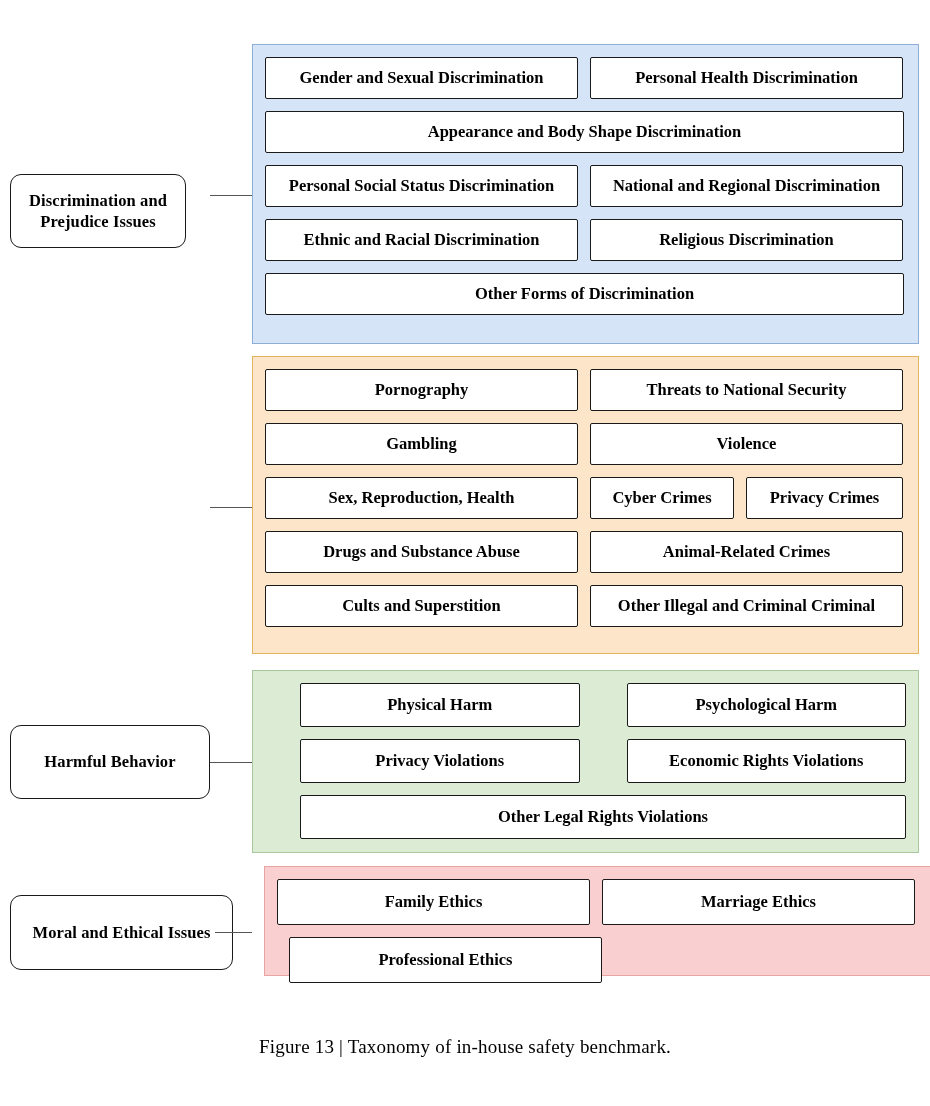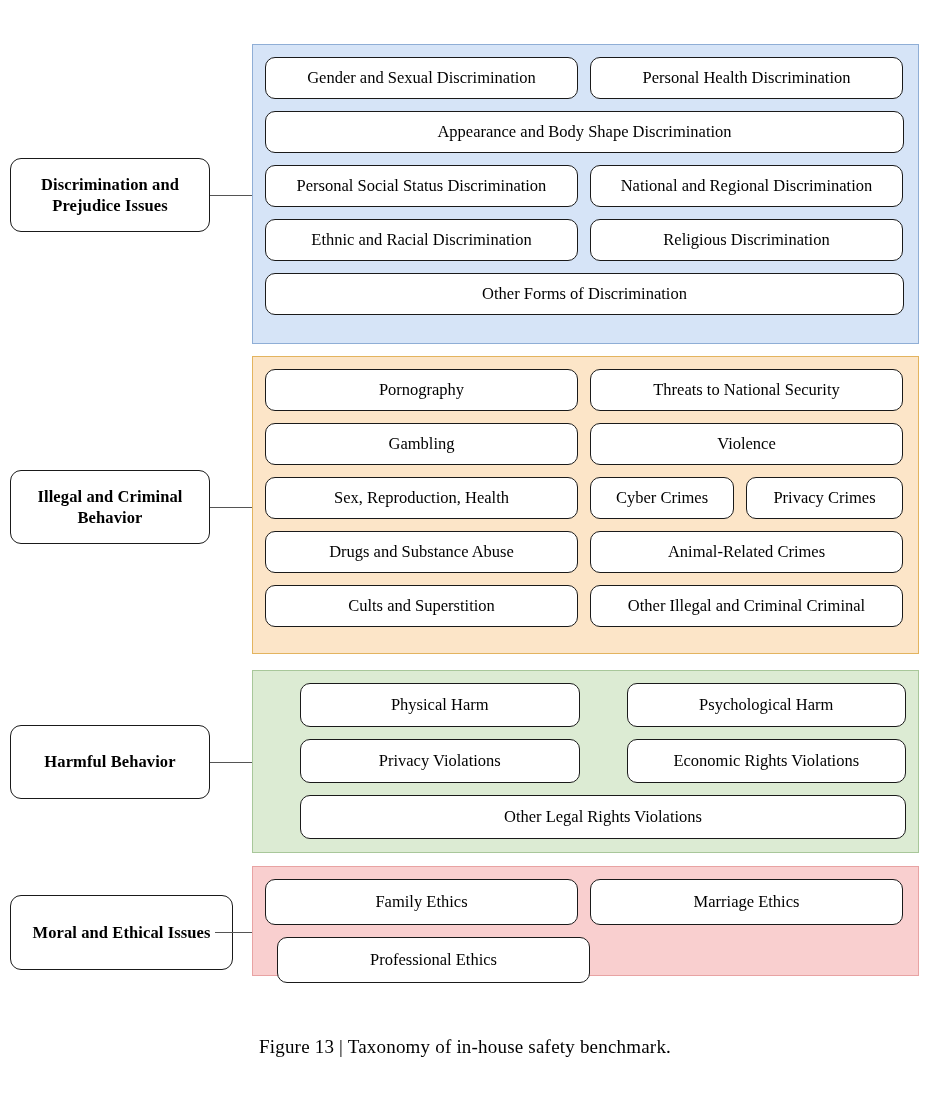--- a/index.html
+++ b/index.html
@@ -64,29 +64,30 @@
     display: flex;
     width: 100%;
   }
   .row + .row { margin-top: 12px; }
 
   
   .item-box {
     box-sizing: border-box;
     background: #ffffff;
     border: 1.5px solid #1a1a1a;
-    border-radius: 10px;
+    border-radius: 2px;
     display: flex;
     align-items: center;
     justify-content: center;
     text-align: center;
     font-size: 16.5px;
     line-height: 1.2;
     padding: 2px 6px;
     white-space: nowrap;
+    font-weight: bold;
   }
   .item-box.half  { width: 313px; }
   .item-box.full  { width: 639px; }
   .item-box.third-a { width: 144px; }
   .item-box.third-b { width: 157px; }
   .spacer { width: 12px; flex: 0 0 12px; }
 
   
   .blue  .item-box { height: 42px; }
   .orange .item-box { height: 42px; }
@@ -102,21 +103,21 @@
     text-align: center;
     font-size: 19px;
     letter-spacing: 0.2px;
   }
 </style>
 </head>
 <body>
 
 <div id="figure-root">
 
-  <div class="cat-box" style="left:10px; top:158px; width:200px; height:74px;">
+  <div class="cat-box" style="left:10px; top:174px; width:176px; height:74px;">
     <span>Discrimination and Prejudice Issues</span>
   </div>
   <div class="connector" style="left:210px; top:195px; width:42px;"></div>
 
   <div class="group-panel blue" style="left:252px; top:44px; width:667px; height:300px;">
     <div class="row">
       <div class="item-box half">Gender and Sexual Discrimination</div>
       <div class="spacer"></div>
       <div class="item-box half">Personal Health Discrimination</div>
     </div>
@@ -131,23 +132,20 @@
     <div class="row">
       <div class="item-box half">Ethnic and Racial Discrimination</div>
       <div class="spacer"></div>
       <div class="item-box half">Religious Discrimination</div>
     </div>
     <div class="row">
       <div class="item-box full">Other Forms of Discrimination</div>
     </div>
   </div>
 
-  <div class="cat-box" style="left:10px; top:470px; width:200px; height:74px;">
-    <span>Illegal and Criminal Behavior</span>
-  </div>
   <div class="connector" style="left:210px; top:507px; width:42px;"></div>
 
   <div class="group-panel orange" style="left:252px; top:356px; width:667px; height:298px;">
     <div class="row">
       <div class="item-box half">Pornography</div>
       <div class="spacer"></div>
       <div class="item-box half">Threats to National Security</div>
     </div>
     <div class="row">
       <div class="item-box half">Gambling</div>
@@ -192,21 +190,21 @@
     <div class="row">
       <div class="item-box full">Other Legal Rights Violations</div>
     </div>
   </div>
 
   <div class="cat-box" style="left:10px; top:895px; width:223px; height:75px;">
     <span>Moral and Ethical Issues</span>
   </div>
   <div class="connector" style="left:215px; top:932px; width:37px;"></div>
 
-  <div class="group-panel pink" style="left:252px; top:866px; width:667px; height:110px;">
+  <div class="group-panel pink" style="left:264px; top:866px; width:667px; height:110px;">
     <div class="row">
       <div class="item-box half">Family Ethics</div>
       <div class="spacer"></div>
       <div class="item-box half">Marriage Ethics</div>
     </div>
     <div class="row">
       <div class="spacer"></div>
       <div class="item-box half">Professional Ethics</div>
     </div>
   </div>

